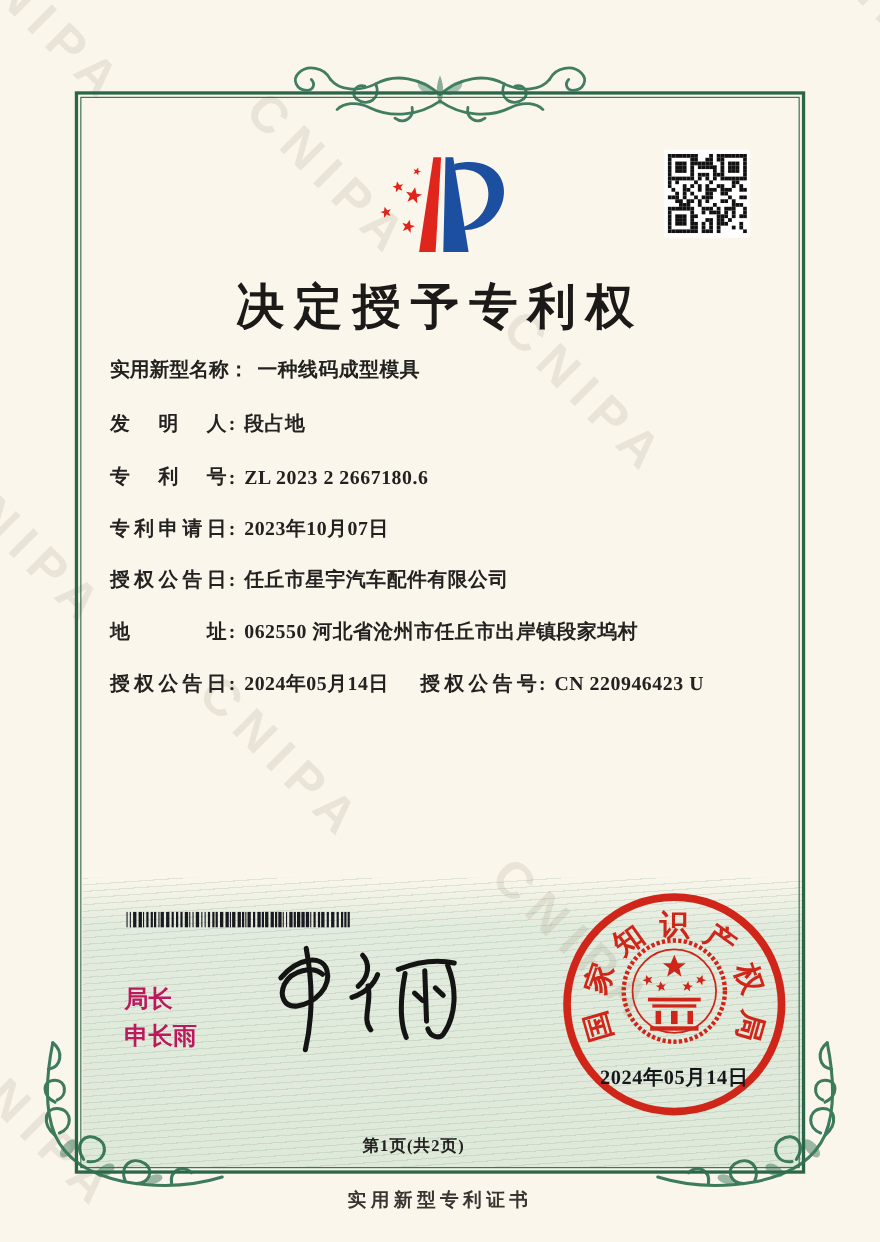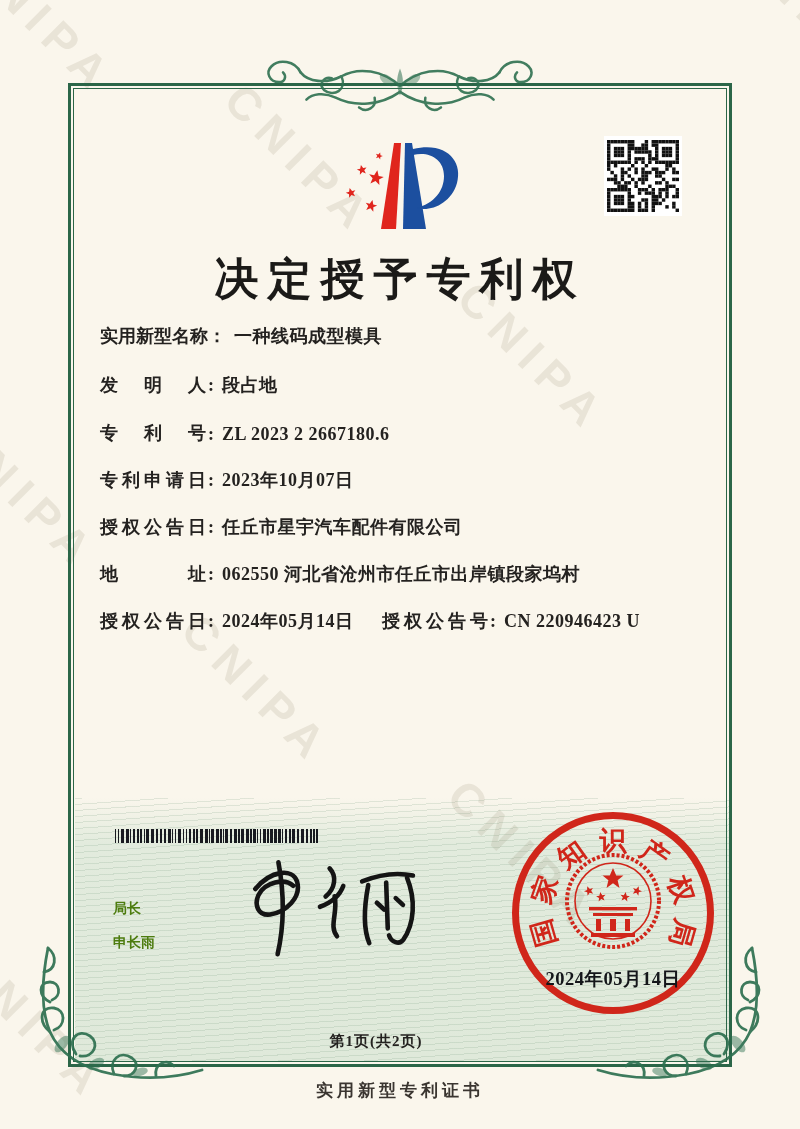--- a/index.html
+++ b/index.html
@@ -89,21 +89,21 @@
   .body-text p{margin:0 0 3px 0;text-indent:2em;}
   
   .barcode{
     position:absolute;left:115px;top:829px;width:208px;height:14px;z-index:5;
     font-size:0;line-height:0;
   }
   .barcode i{display:inline-block;height:14px;background:#181a20;}
   .signer{
     position:absolute;left:113px;top:891px;z-index:5;
     font-family:"Liberation Sans","DejaVu Sans",sans-serif;
-    font-weight:bold;font-size:14px;line-height:34px;color:#4d7c0f;
+    font-weight:bold;font-size:22px;line-height:34px;color:#be185d;
   }
   .sig{position:absolute;left:228px;top:850px;width:200px;height:115px;z-index:6;}
   
   .seal{
     position:absolute;left:512px;top:812px;width:202px;height:202px;z-index:7;
     border:7px solid var(--sealred);border-radius:50%;
     box-sizing:border-box;
   }
   .seal .ringchar{
     position:absolute;left:50%;top:50%;

